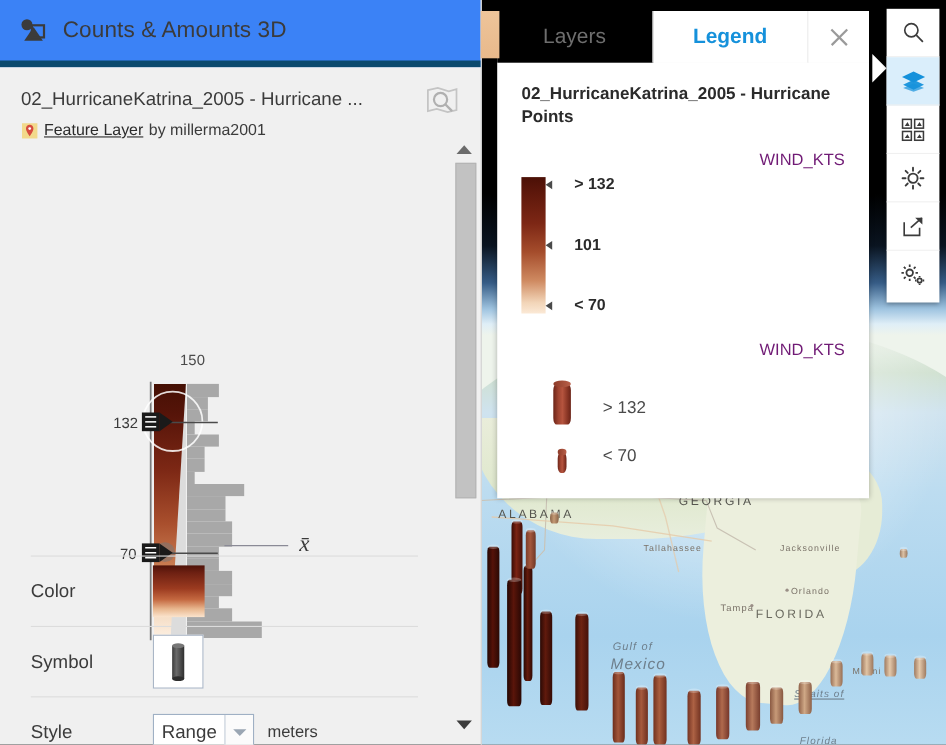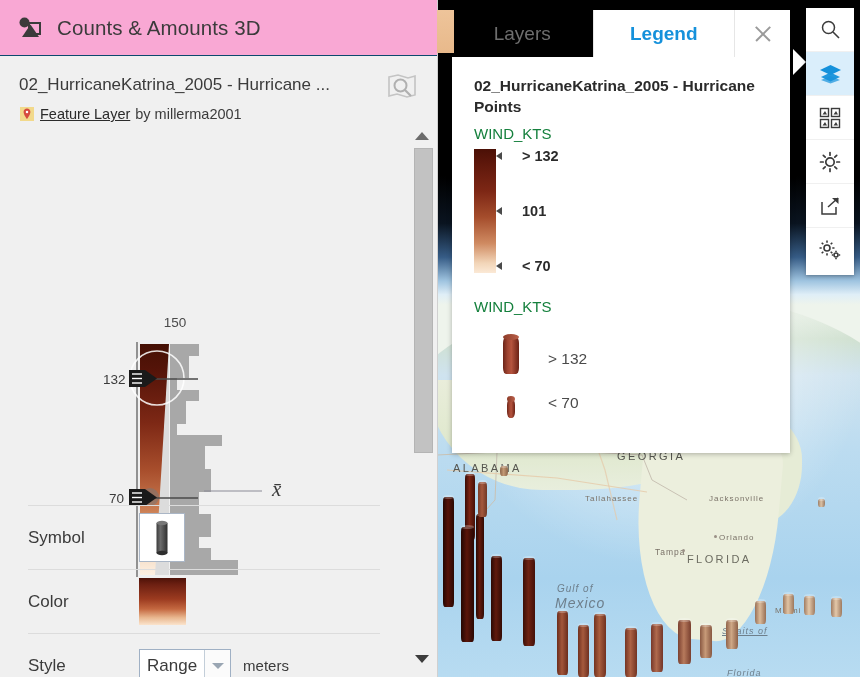--- a/index.html
+++ b/index.html
@@ -13,21 +13,21 @@
 
   
   #style-panel{
     position:absolute;left:0;top:0;width:437px;height:677px;
     background:#f0f0f0;
     border-right:1px solid #d0d0d0;
     overflow:hidden;
   }
   #panel-header{
     height:55px;display:flex;align-items:center;gap:13px;
-    padding:0 0 0 17px;border-bottom:1px solid #0c4a6e;background:#f9a8d4;
+    padding:0 0 0 17px;border-bottom:6px solid #0c4a6e;background:#3b82f6;
   }
   #panel-header .title{
     font-size:20.5px;color:#3b3b3b;letter-spacing:.1px;
   }
   .hdr-icon{width:27px;height:24px;flex:0 0 auto;display:block;}
 
   #layer-block{padding:14px 18px 0 19px;}
   .layer-row{display:flex;align-items:center;justify-content:space-between;}
   .layer-name{
     font-size:17px;color:#3b3b3b;line-height:22px;
@@ -143,21 +143,21 @@
   .tab.closebtn{flex:0 0 55px;background:#fff;border-right:none;}
   .xglyph{position:relative;width:20px;height:20px;}
   .xglyph:before,.xglyph:after{
     content:"";position:absolute;left:0;top:9px;width:20px;height:1.6px;background:#9a9a9a;
   }
   .xglyph:before{transform:rotate(45deg);}
   .xglyph:after{transform:rotate(-45deg);}
 
   #legend-body{padding:18px 22px 0 22px;}
   .legend-title{font-size:15.5px;font-weight:bold;color:#2b2b2b;line-height:21px;}
-  .field-name{font-size:15px;color:#15803d;margin:8px 0 7px 0;}
+  .field-name{font-size:15px;color:#701a75;margin:20px 0 7px 0;text-align:right;}
 
   .ramp-row{display:flex;}
   .ramp-bar{
     width:22px;height:124px;
     background:linear-gradient(180deg,#4b1006 0%,#5d170b 11%,#7d2715 34%,#a54d2c 55%,#cf8a61 76%,#f2d5b8 92%,#fbe9d6 100%);
   }
   .ramp-ticks{position:relative;width:26px;}
   .tick{position:absolute;left:0;width:0;height:0;
     border-top:4px solid transparent;border-bottom:4px solid transparent;border-right:6px solid #4a4a4a;}
   .ramp-labels{position:relative;}
@@ -456,44 +456,44 @@
         </g>
       </svg>
 
       <div class="handle-num" style="left:103px;top:243px;">132</div>
       <div class="handle-num" style="left:109px;top:362px;">70</div>
       <div style="position:absolute;left:272px;top:348px;font-family:'Liberation Serif',serif;font-style:italic;font-size:21px;color:#3b3b3b;">x̄</div>
     </div>
 
     <div id="prop-rows">
       <div class="prop-row">
+        <div class="prop-label">Color</div>
+        <div class="swatch-color"></div>
+      </div>
+
+      <div class="prop-row">
         <div class="prop-label">Symbol</div>
         <div class="swatch-symbol">
           <svg width="20" height="38" viewBox="0 0 20 38">
             <rect x="4.5" y="4" width="11" height="30" fill="url(#cylg)"></rect>
             <defs>
               <linearGradient id="cylg" x1="0" y1="0" x2="1" y2="0">
                 <stop offset="0%" stop-color="#3b3b3b"></stop>
                   <stop offset="35%" stop-color="#6b6b6b"></stop>
                 <stop offset="60%" stop-color="#555"></stop>
                   <stop offset="100%" stop-color="#2e2e2e"></stop>
               </linearGradient>
             </defs>
             <ellipse cx="10" cy="4" rx="5.5" ry="2.2" fill="#777"></ellipse>
             <ellipse cx="10" cy="34" rx="5.5" ry="2.2" fill="#2e2e2e"></ellipse>
           </svg>
         </div>
       </div>
 
       <div class="prop-row">
-        <div class="prop-label">Color</div>
-        <div class="swatch-color"></div>
-      </div>
-
-      <div class="prop-row">
         <div class="prop-label">Style</div>
         <div class="size-select">
           <div class="val">Range</div>
           <div class="arrow">
             <span class="caret"></span>
           </div>
         </div>
         <div class="units">meters</div>
       </div>
     </div>

